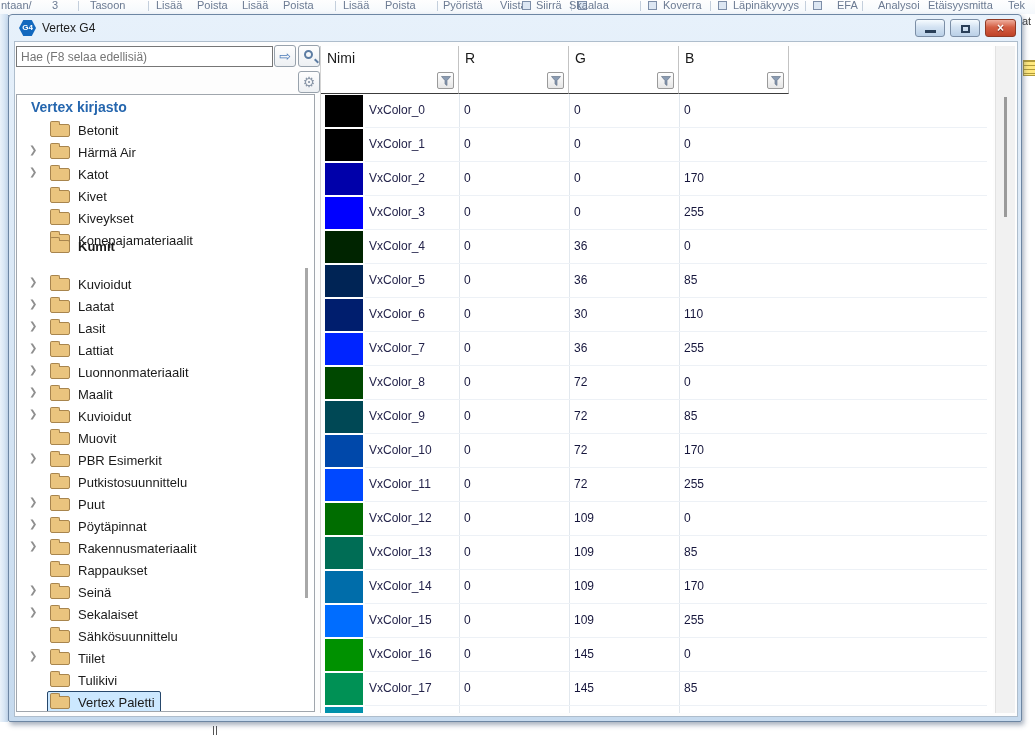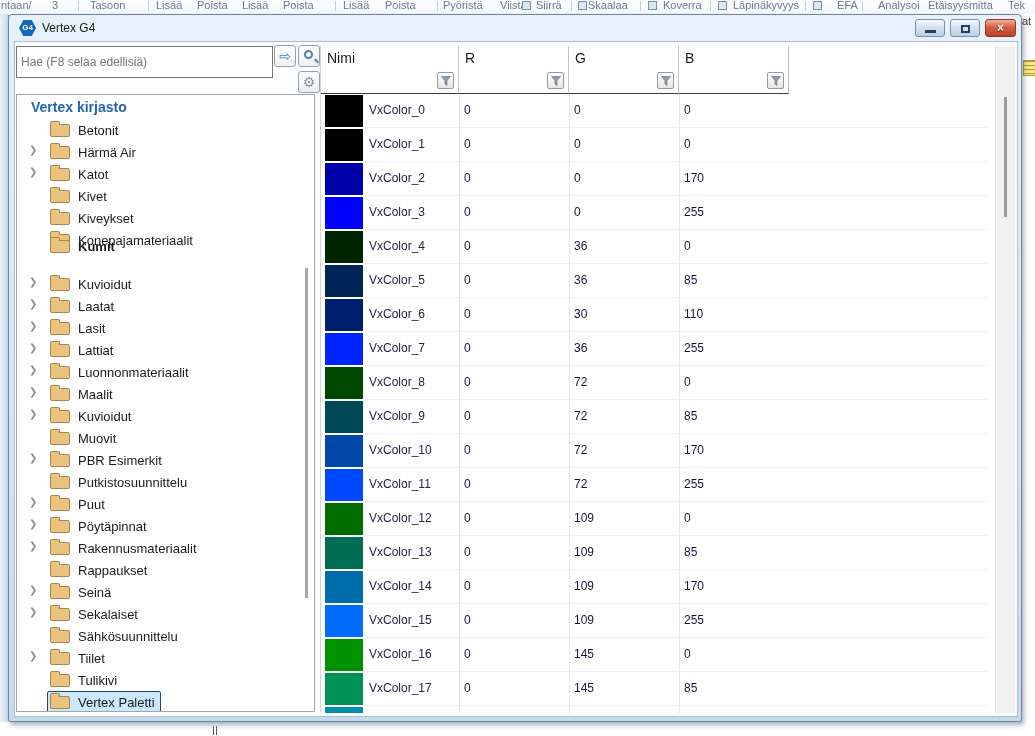--- a/index.html
+++ b/index.html
@@ -39,21 +39,21 @@
     color:#fff; font-weight:bold; font-size:12px; text-align:center; line-height:16px;
     text-shadow:0 1px 1px #6b2214; }
   .glyph-min { position:absolute; left:9px; top:10px; width:11px; height:3px; background:#2a3f58; }
   .glyph-max { position:absolute; left:10px; top:5px; width:9px; height:8px;
     border:2px solid #2a3f58; }
 
   .client { position:absolute; left:5px; top:26px; width:1004px; height:676px;
     background:#fdfdfd; border:1px solid #aebdcc; }
 
   
-  .search-input { position:absolute; left:1px; top:4px; width:257px; height:32px;
+  .search-input { position:absolute; left:1px; top:4px; width:257px; height:21px;
     border:1px solid #767676; font-size:12px; padding:2px 4px; color:#444;
     font-family:"Liberation Sans",sans-serif; background:#fff; }
   .sq-btn { position:absolute; width:22px; height:22px; border:1px solid #98a2ac;
     border-radius:3px; background:linear-gradient(#fefefe,#edf0f3); text-align:center; }
   .btn-go { left:259px; top:3px; color:#4a7ab8; font-size:14px; line-height:20px; }
   .btn-find { left:283px; top:3px; }
   .btn-gear { left:283px; top:29px; color:#8a97a8; font-size:14px; line-height:20px; }
   .mag { position:absolute; left:5px; top:4px; width:9px; height:9px;
     border:2px solid #5d7common; border:2px solid #5d7da3; border-radius:50%; }
   .mag::after { content:""; position:absolute; left:8px; top:8px; width:5px; height:2px;
@@ -116,21 +116,21 @@
     <span class="tb-sep" style="left: 335px;"></span>
     <span class="tb-item" style="left: 343px;">Lisää</span>
     <span class="tb-item" style="left: 385px;">Poista</span>
     <span class="tb-sep" style="left: 437px;"></span>
     <span class="tb-item" style="left: 443px;">Pyöristä</span>
     <span class="tb-item" style="left: 500px;">Viistä</span>
     <span class="tb-icon" style="left: 522px;"></span>
     <span class="tb-item" style="left: 536px;">Siirrä</span>
     <span class="tb-sep" style="left: 571px;"></span>
     <span class="tb-icon" style="left: 578px;"></span>
-    <span class="tb-item" style="left: 588px;">Skaalaa</span>
+    <span class="tb-item" style="left: 569px;">Skaalaa</span>
     <span class="tb-sep" style="left: 640px;"></span>
     <span class="tb-icon" style="left: 648px;"></span>
     <span class="tb-item" style="left: 663px;">Koverra</span>
     <span class="tb-sep" style="left: 710px;"></span>
     <span class="tb-icon" style="left: 718px;"></span>
     <span class="tb-item" style="left: 733px;">Läpinäkyvyys</span>
     <span class="tb-sep" style="left: 805px;"></span>
     <span class="tb-icon" style="left: 813px;"></span>
     <span class="tb-item" style="left: 829px; margin-left: 8px;">EFA</span>
     <span class="tb-sep" style="left: 862px;"></span>

